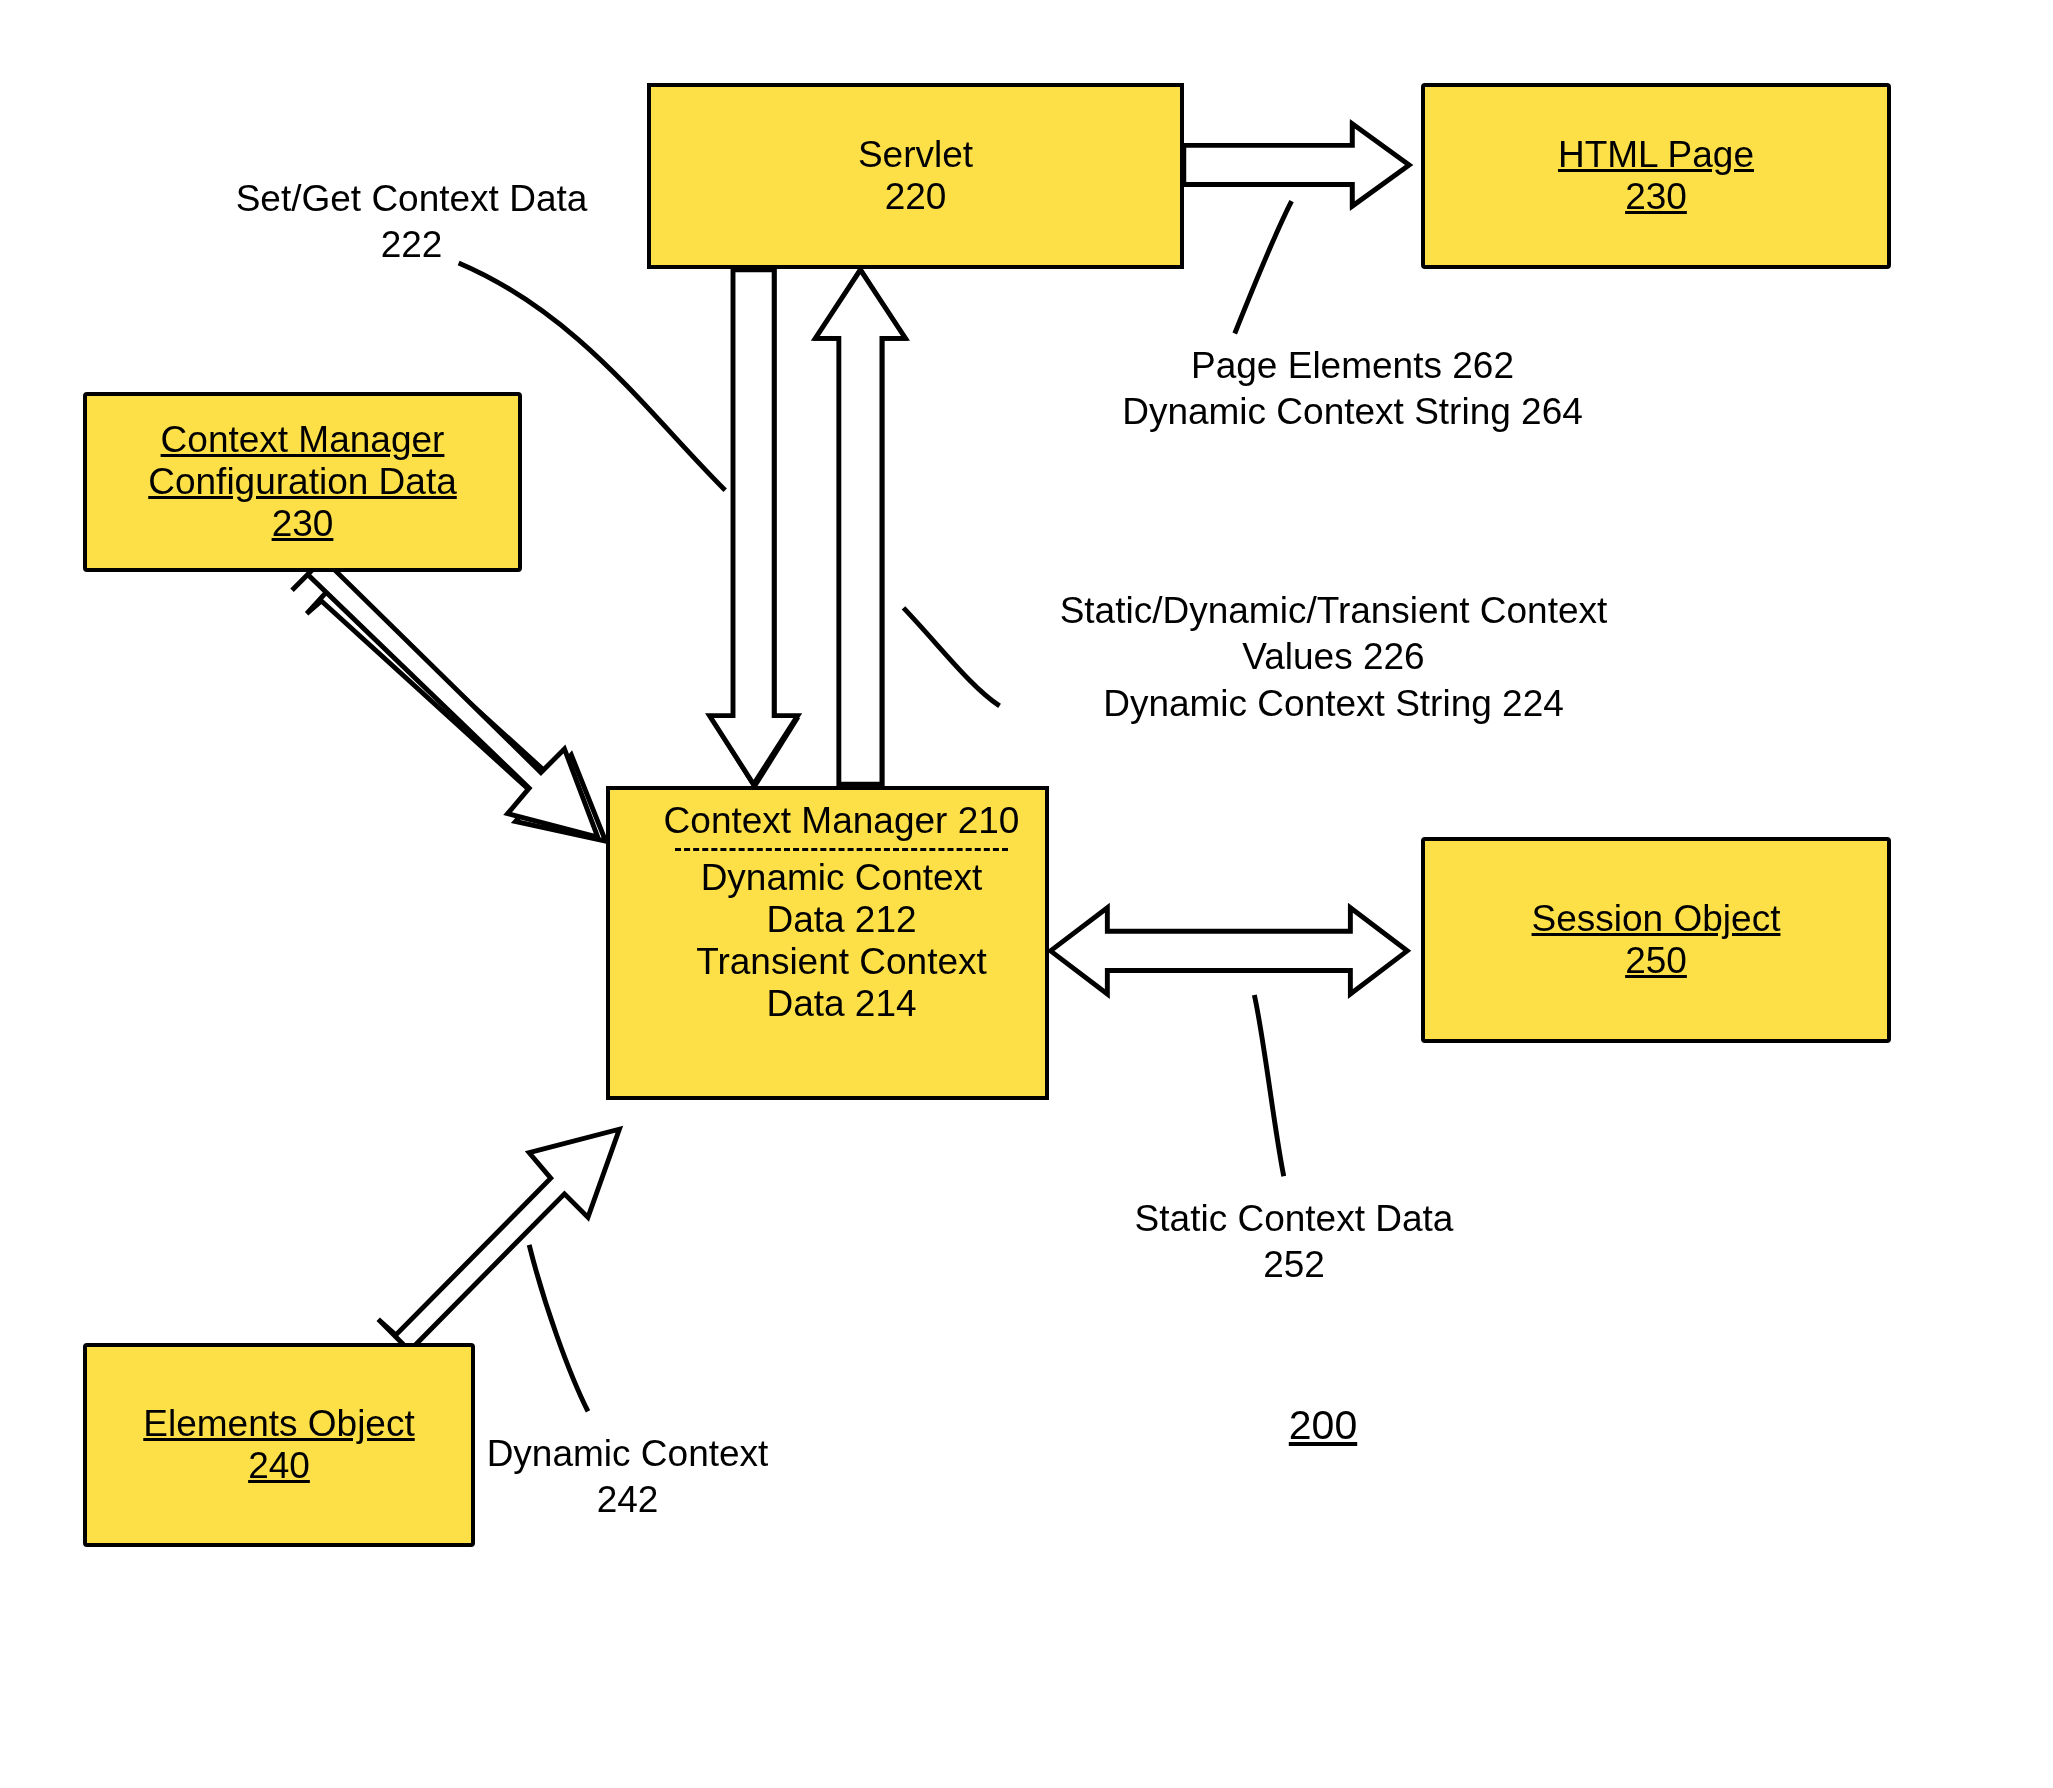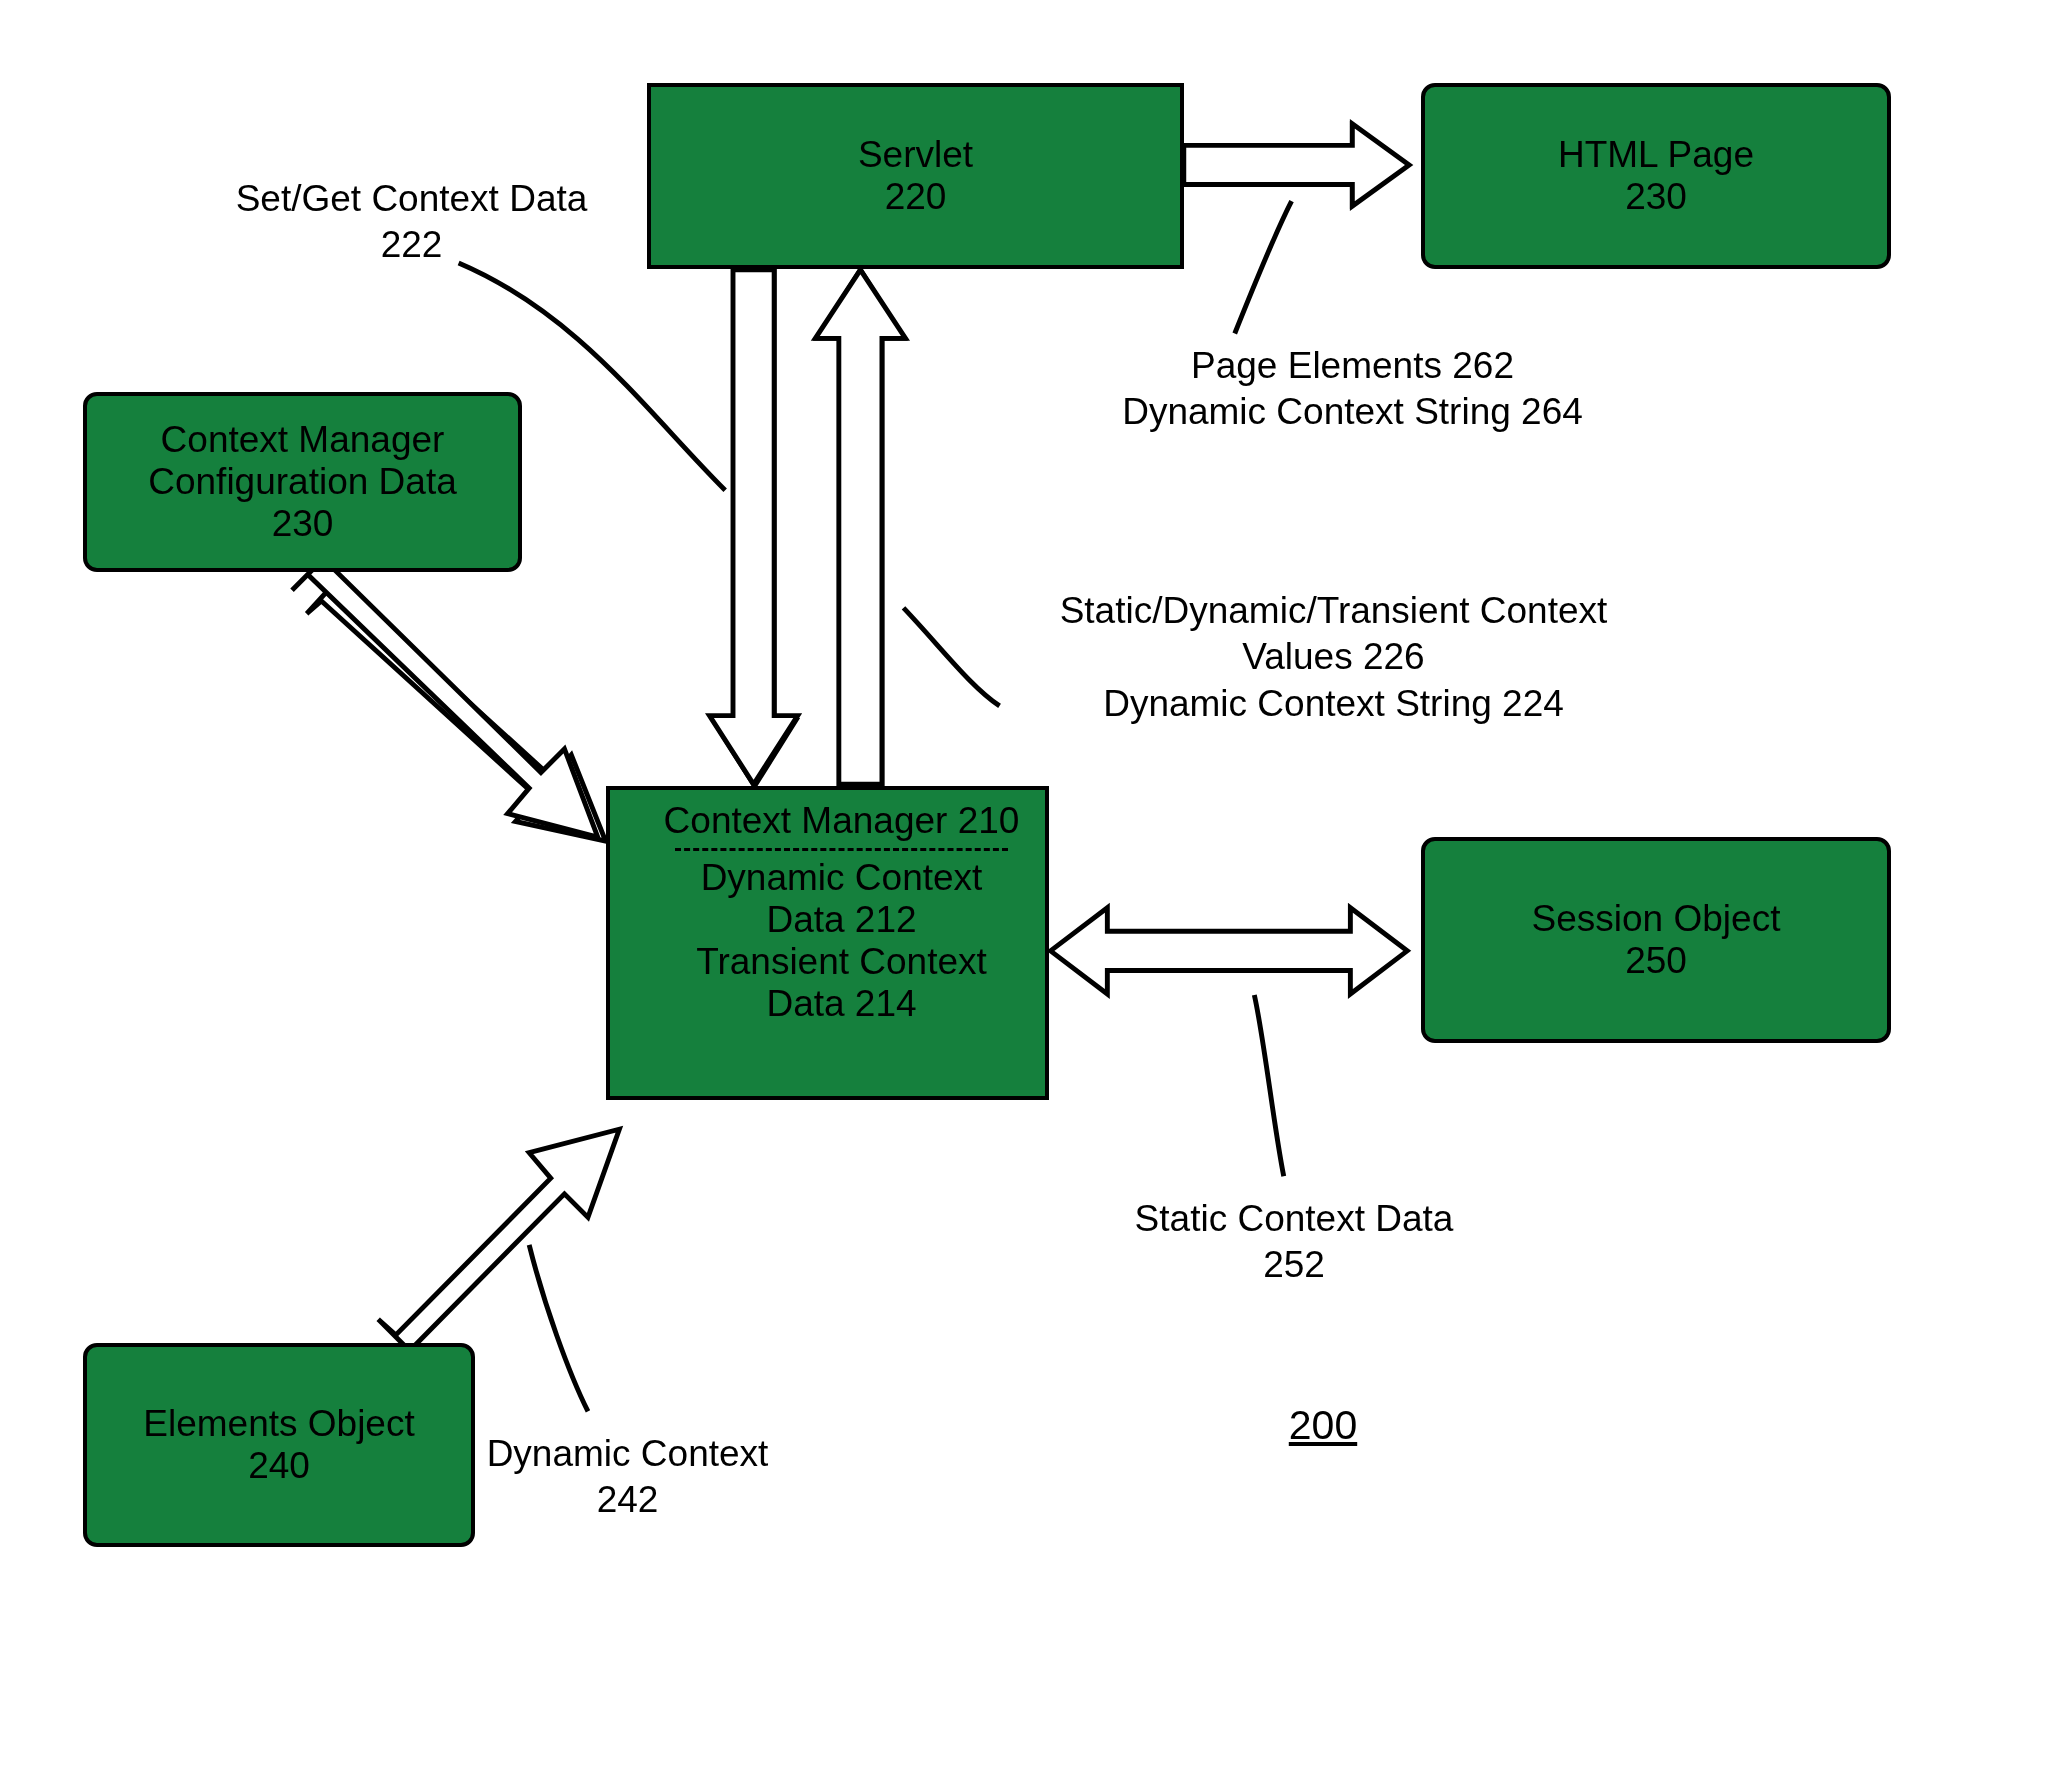--- a/index.html
+++ b/index.html
@@ -11,30 +11,31 @@
     position: relative;
     width: 2053px;
     height: 1789px;
     font-family: Arial, Helvetica, sans-serif;
     font-size: 37px;
     color: #000;
   }
   .box {
     position: absolute;
     border: 4.9px solid #000;
-    background: #15803d;
+    background: #fde047;
     text-align: center;
     display: flex;
     flex-direction: column;
     justify-content: center;
     align-items: center;
     box-sizing: border-box;
   }
   .rounded {
-    border-radius: 14px;
+    border-radius: 4px;
+    text-decoration: underline;
   }
   .label {
     position: absolute;
     text-align: center;
     line-height: 1.25;
   }
   .figure-number {
     position: absolute;
     font-size: 41px;
     text-align: center;

